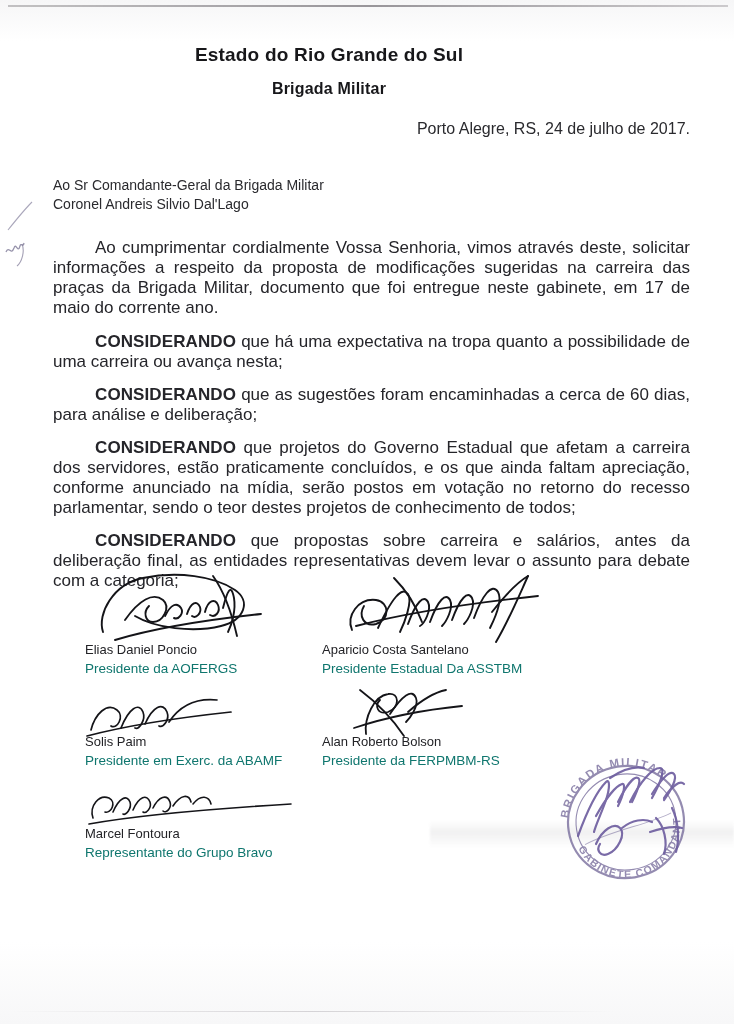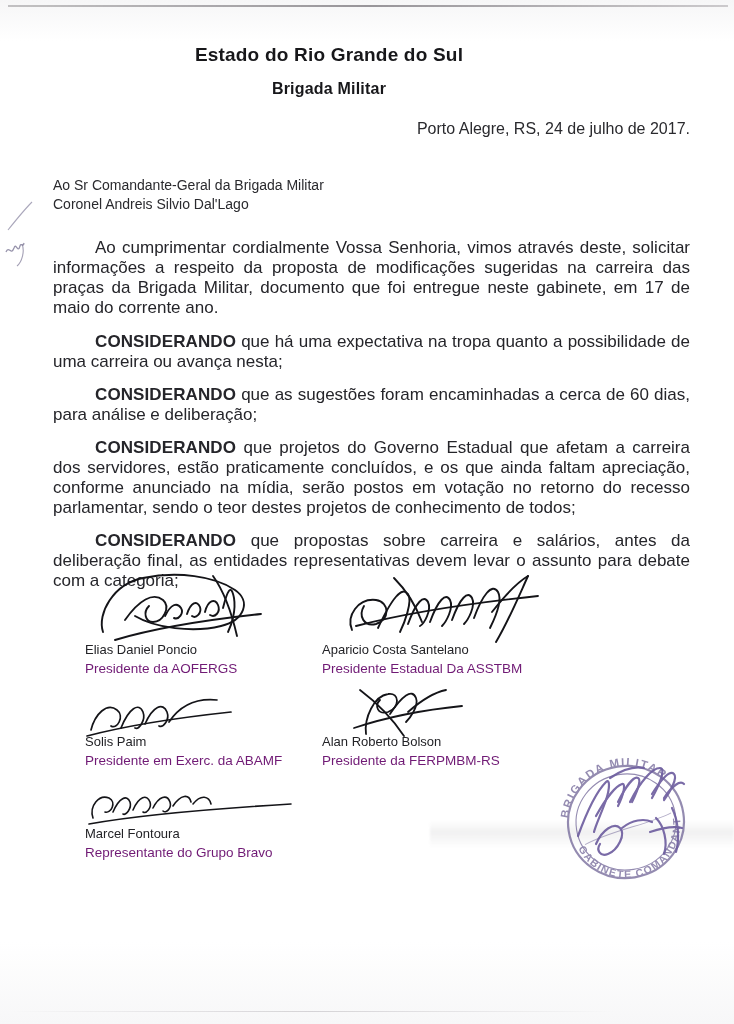--- a/index.html
+++ b/index.html
@@ -124,21 +124,21 @@
   }
   .sig-name {
     font-size: 13px;
     line-height: 19px;
     color: #232327;
     white-space: nowrap;
   }
   .sig-title {
     font-size: 13.5px;
     line-height: 19px;
-    color: #701a75;
+    color: #0f766e;
     white-space: nowrap;
   }
   .scrawl {
     position: absolute;
     pointer-events: none;
   }
   .scrawl svg { display: block; overflow: visible; }
 
   
   .stamp {

